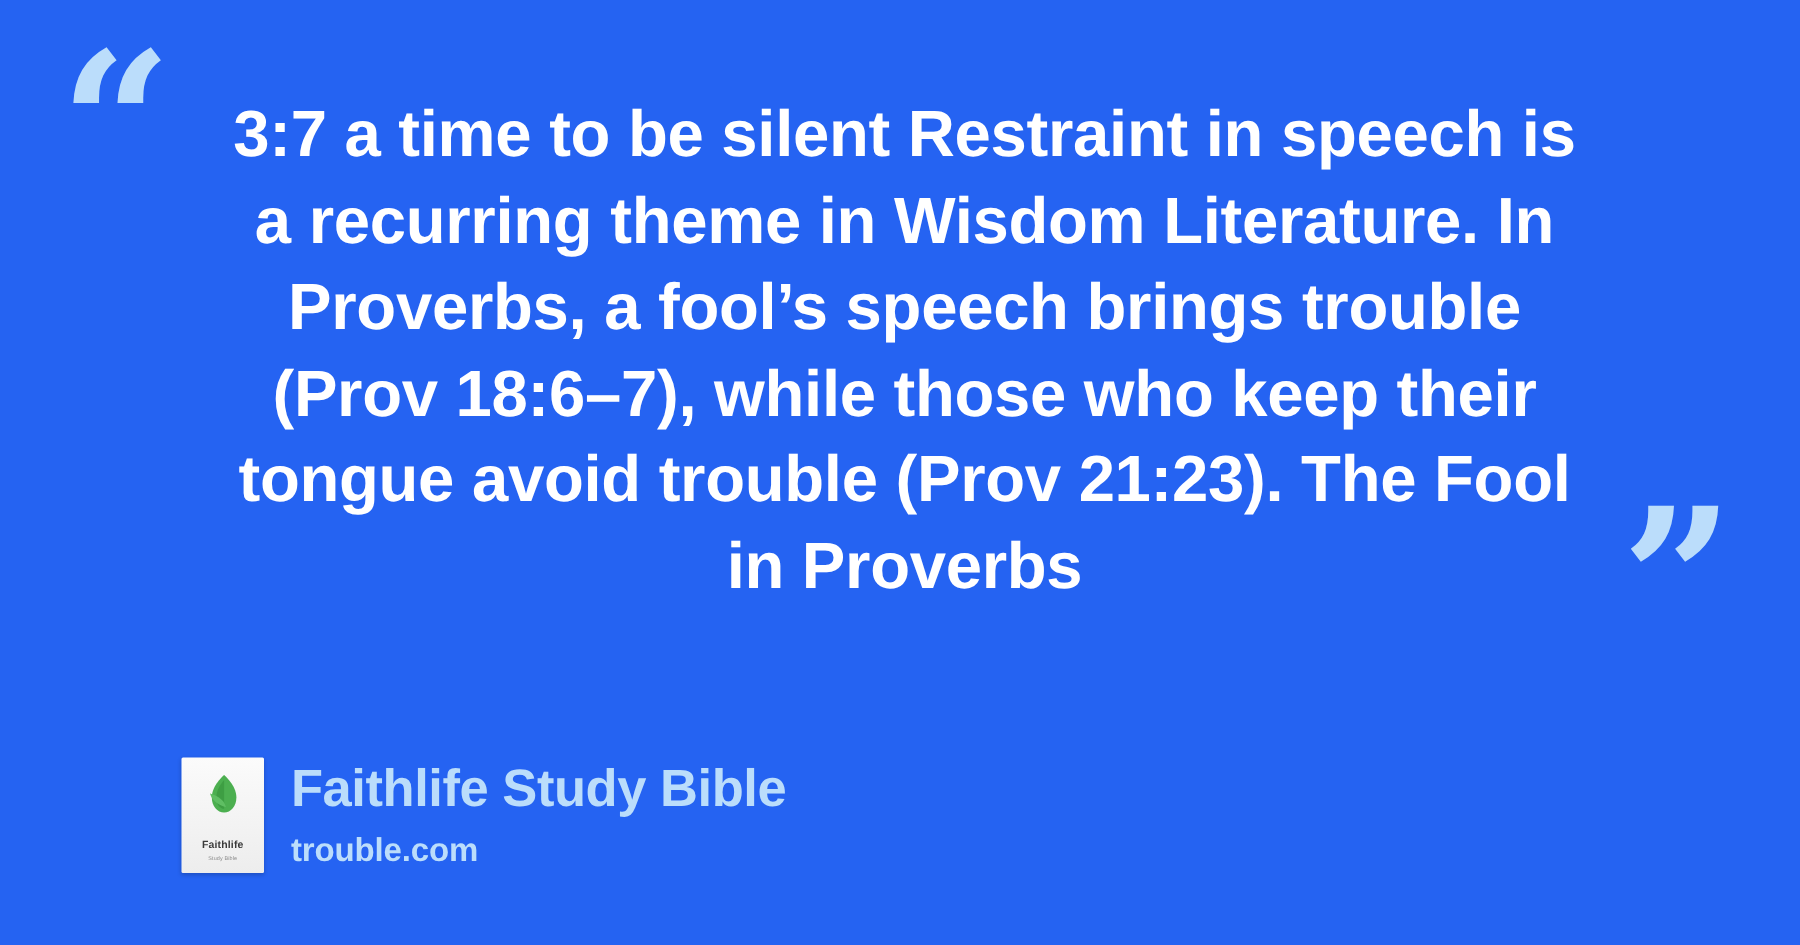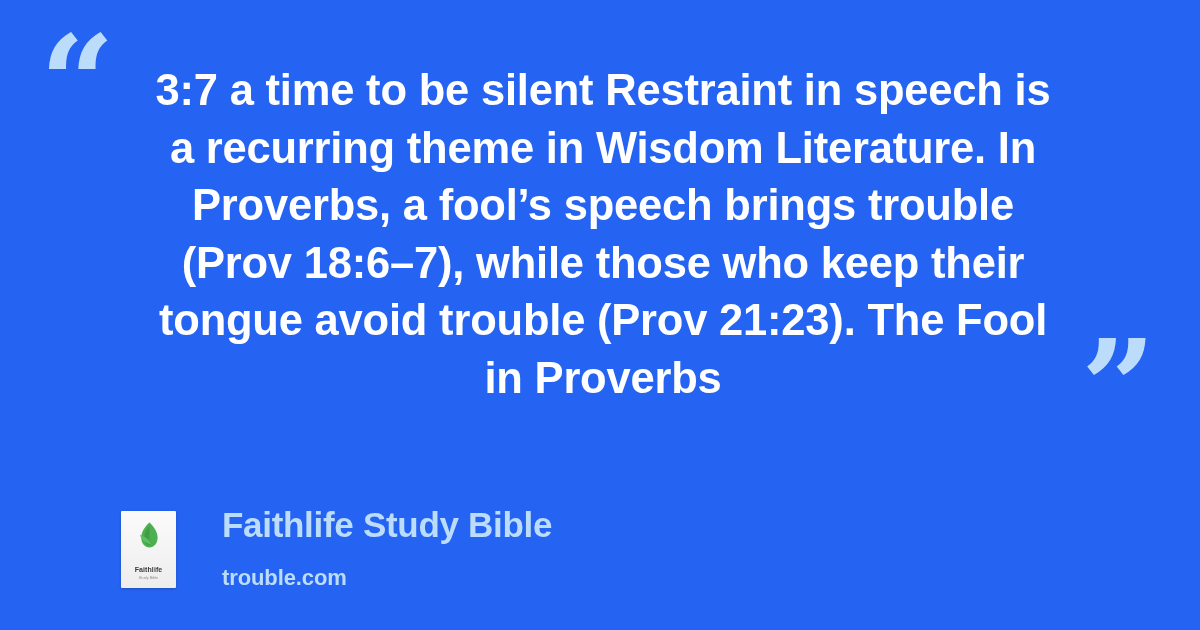--- a/index.html
+++ b/index.html
@@ -119,23 +119,22 @@
     font-size: 3.6px;
     font-weight: 400;
     color: #8A8A8A;
     letter-spacing: 0.1px;
   }
 
   .brand-text {
     display: flex;
     flex-direction: column;
     justify-content: center;
-    gap: 20px;
+    gap: 8px;
     padding-bottom: 2px;
-    margin-left: 28px;
   }
 
   .brand-title {
     color: #BBDDFB;
     font-family: "Liberation Sans", sans-serif;
     font-weight: 700;
     font-size: 35px;
     line-height: 40px;
     letter-spacing: -0.3px;
   }

